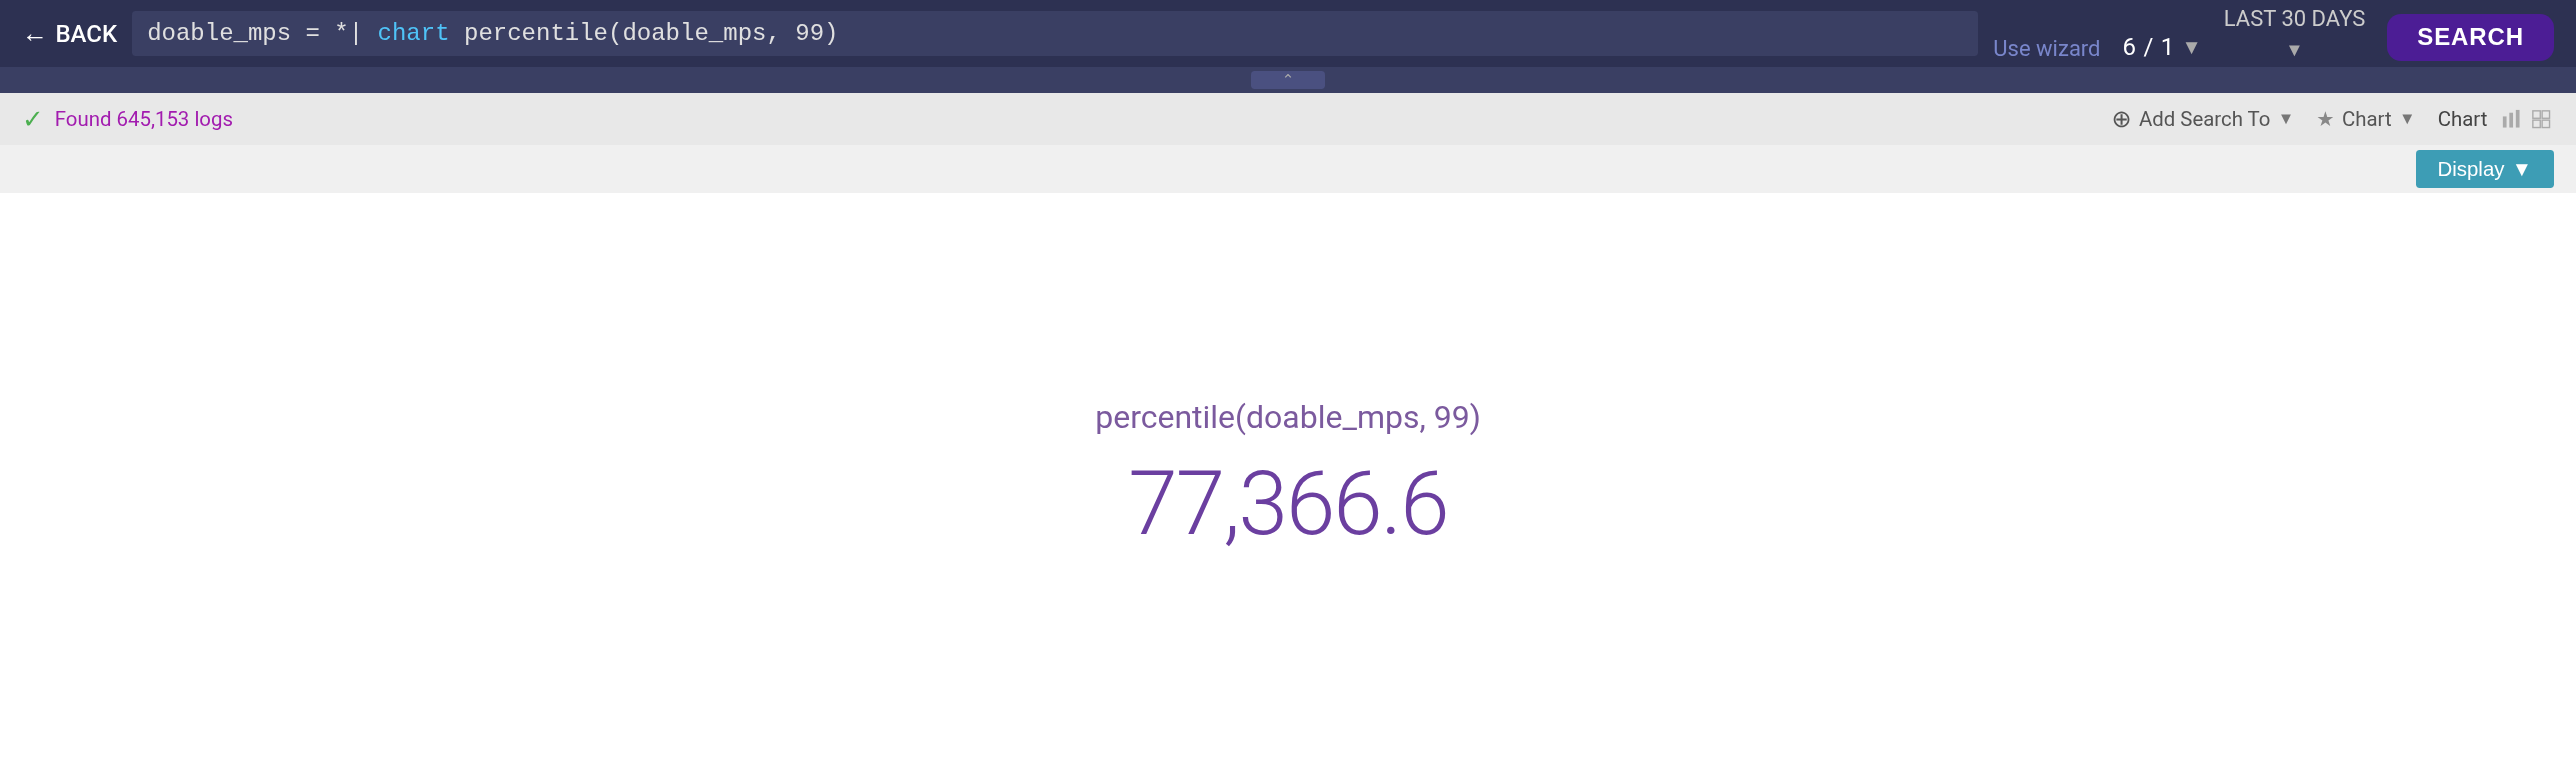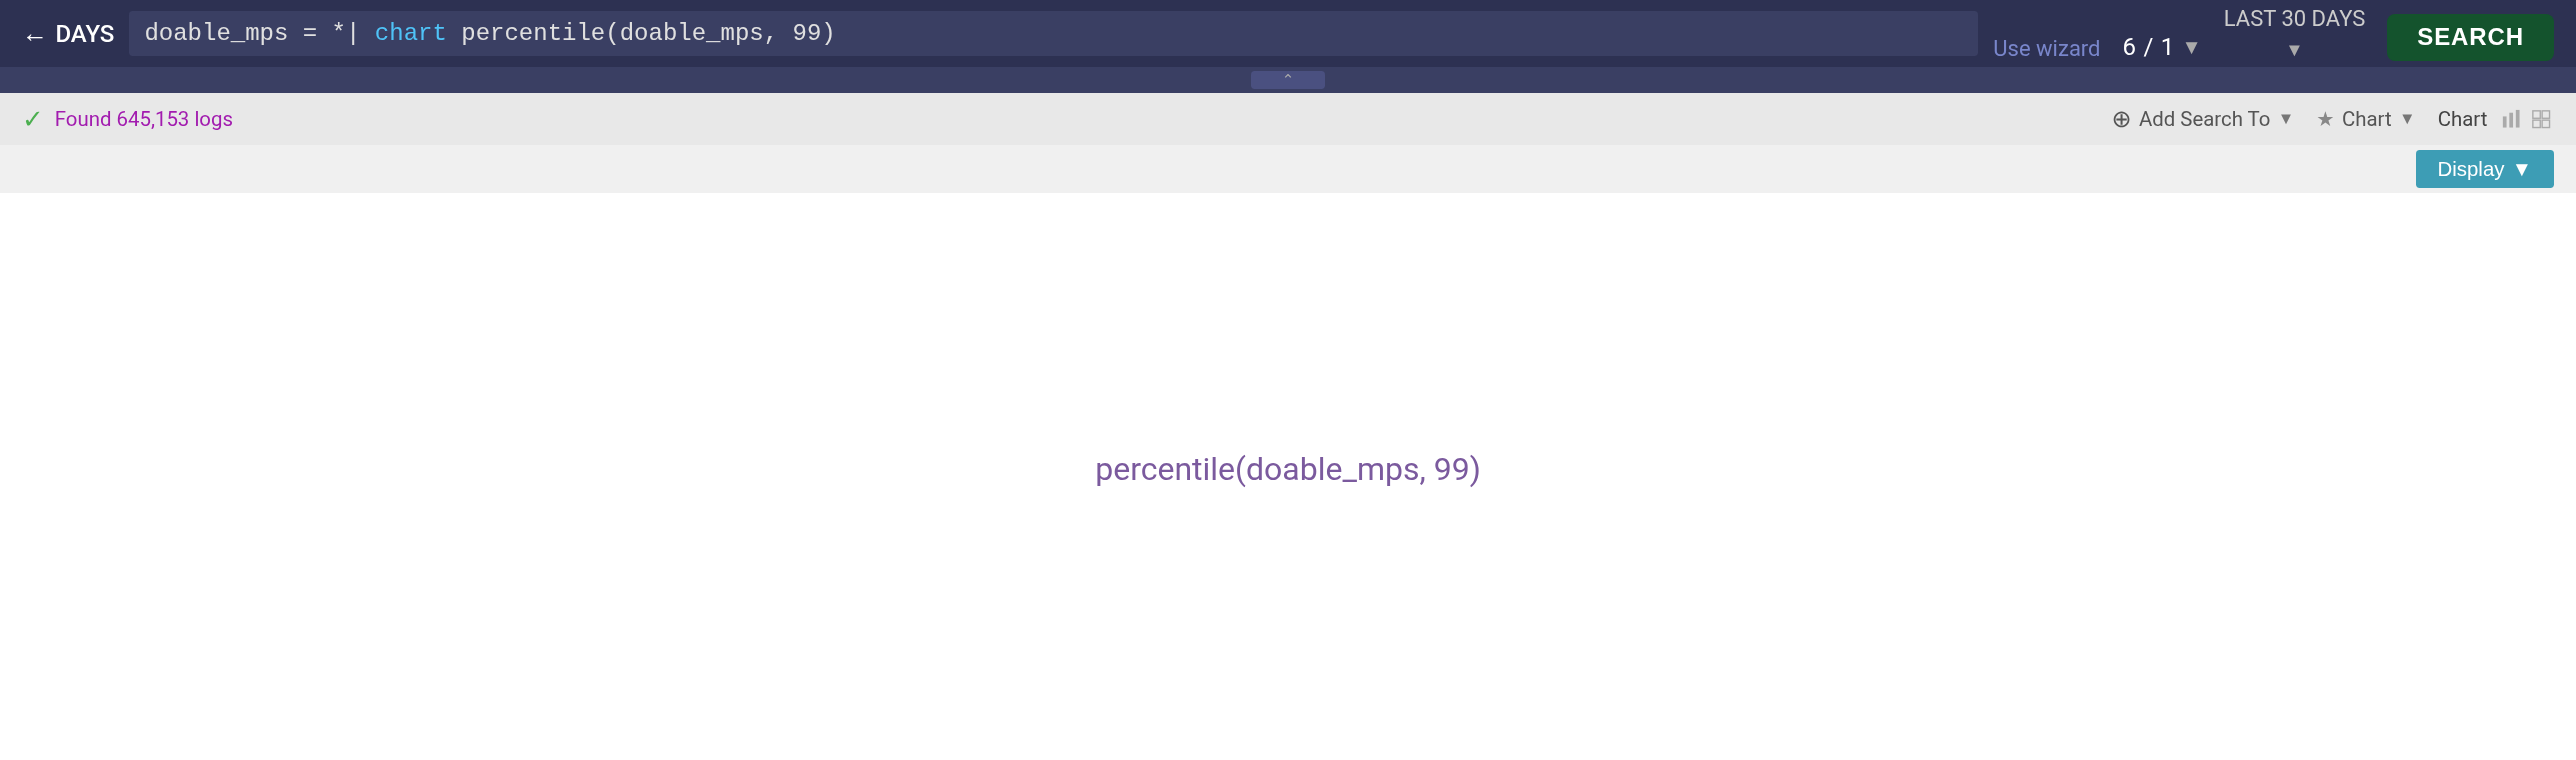--- a/index.html
+++ b/index.html
@@ -113,24 +113,24 @@
       cursor: pointer;
       flex-direction: column;
     }
 
     .time-range-dropdown {
       color: #aaaaaa;
       font-size: 18.5px;
     }
 
     .search-btn {
-      background: #14532d;
+      background: #4c1d95;
       color: #ffffff;
       border: none;
-      border-radius: 8px;
+      border-radius: 14px;
       padding: 9.3px 30px;
       font-size: 24px;
       font-weight: 600;
       cursor: pointer;
       letter-spacing: 0.9px;
     }
 
     
     .collapse-bar {
       background: #3a3f63;
@@ -295,21 +295,21 @@
       font-weight: 300;
       letter-spacing: -1.9px;
     }
   </style>
 </head>
 <body>
 
 <div class="search-bar">
   <a class="back-btn">
     <span class="back-arrow">←</span>
-    <span>DAYS</span>
+    <span>BACK</span>
   </a>
 
   <div class="search-input-container">
     <span class="search-query">
       <span class="query-base">doable_mps = *| </span><span class="query-chart">chart</span><span class="query-func"> percentile(doable_mps, 99)</span>
     </span>
   </div>
 
   <div class="search-bar-right">
     <a class="use-wizard-btn">Use wizard</a>
@@ -380,14 +380,15 @@
 
 <div class="display-bar">
   <button class="display-btn">
     <span>Display</span>
     <span>▼</span>
   </button>
 </div>
 
 <div class="main-content">
   <div class="metric-label">percentile(doable_mps, 99)</div>
+  <div class="metric-value">77,366.6</div>
 </div>
 
 
 </body></html>

